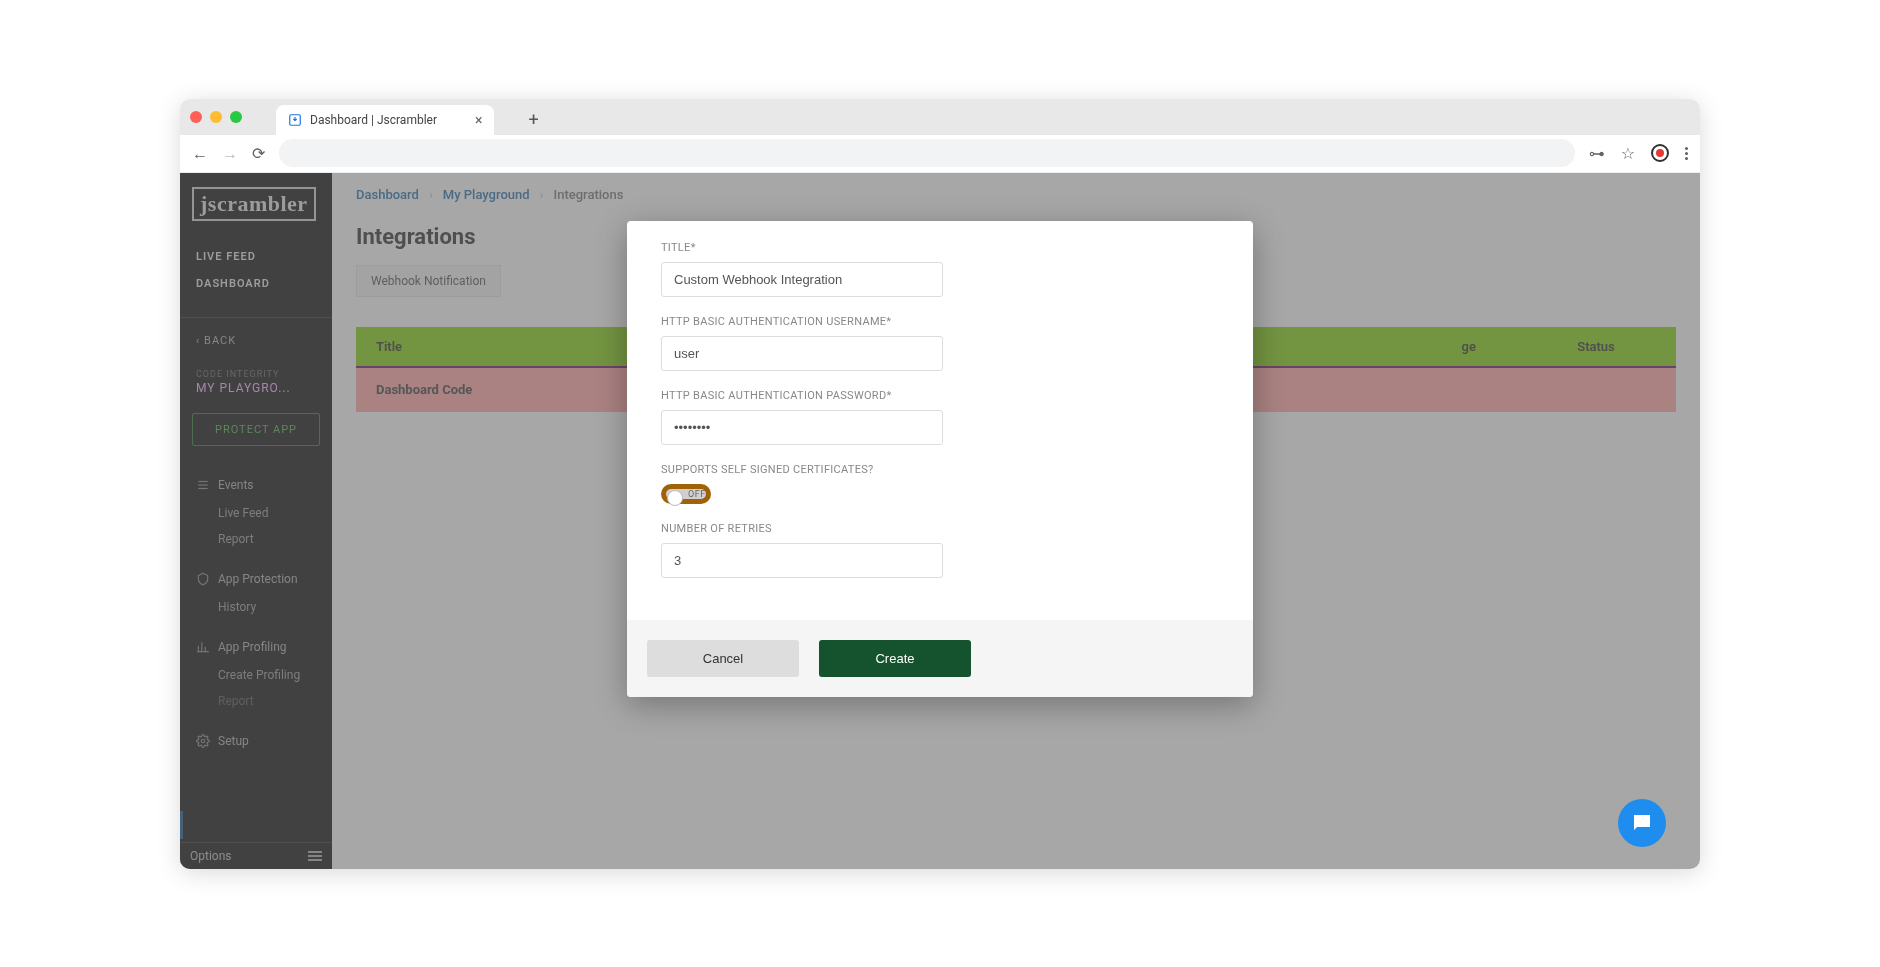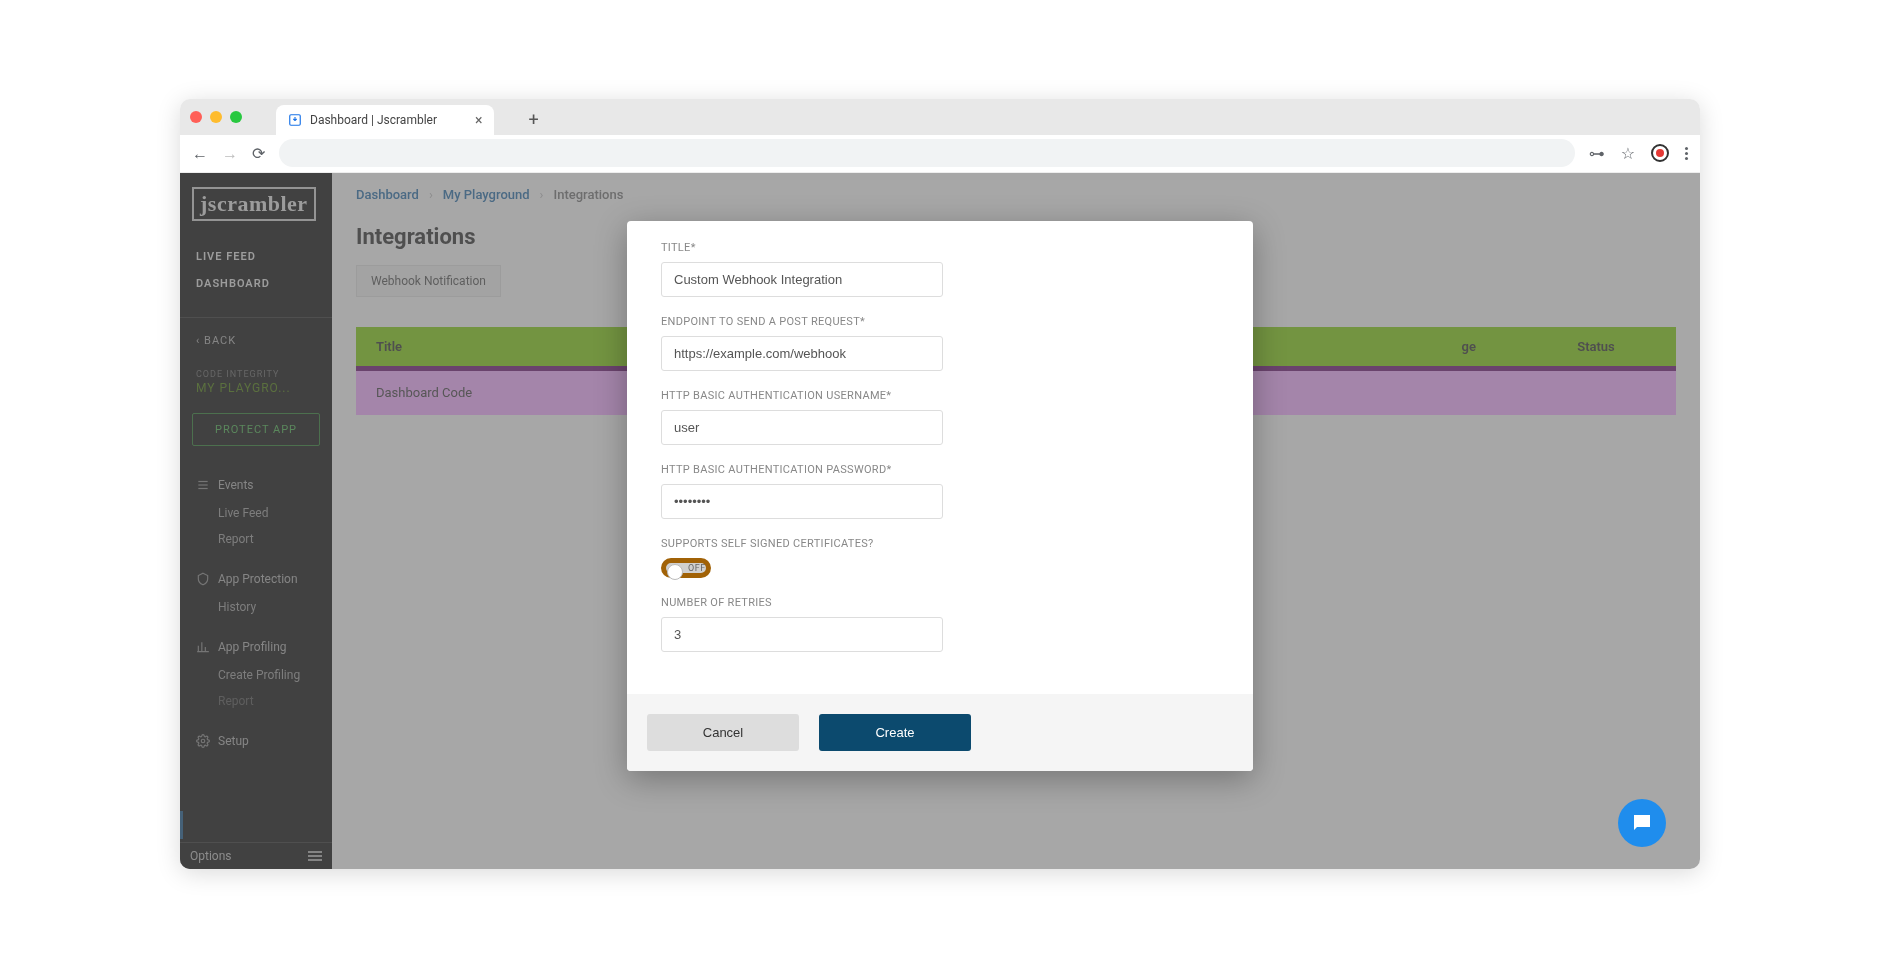--- a/index.html
+++ b/index.html
@@ -111,21 +111,21 @@
   color: #ddd;
   font-weight: 600;
   letter-spacing: 1px;
   font-size: 11px;
   padding: 7px 0;
 }
 .divider { height: 1px; background: #333; margin: 4px 0; }
 .back-row { padding: 12px 16px; color: #aaa; font-size: 11px; letter-spacing: 1px; }
 .back-row::before { content: '‹ '; }
 .section-label { padding: 10px 16px 2px; color: #666; font-size: 9px; letter-spacing: 1px; }
-.project-name { padding: 0 16px 12px; color: #4d7c0f; font-size: 12px; letter-spacing: 1px; white-space: nowrap; overflow: hidden; text-overflow: ellipsis;}
+.project-name { padding: 0 16px 12px; color: #f0abfc; font-size: 12px; letter-spacing: 1px; white-space: nowrap; overflow: hidden; text-overflow: ellipsis;}
 .protect-btn {
   margin: 6px 12px 18px;
   border: 1px solid #2e7d32;
   color: #4caf50;
   text-align: center;
   padding: 9px 4px;
   font-size: 11px;
   letter-spacing: 1px;
   border-radius: 2px;
 }
@@ -179,26 +179,27 @@
 .table-wrap { margin: 30px 24px; }
 .thead {
   background: #84cc16;
   display: flex;
   padding: 12px 20px;
   font-size: 13px;
   font-weight: 600;
   color: #333;
 }
 .trow {
-  background: #f0abfc;
+  background: #fca5a5;
   display: flex;
   padding: 14px 20px;
   font-size: 13px;
   color: #444;
-  border-top: 5px solid #701a75;
+  border-top: 2px solid #701a75;
+  font-weight: bold;
 }
 .col-title { flex: 0 0 400px; }
 .col-type { flex: 0 0 300px; }
 .col-msg { flex: 1; }
 .col-status { flex: 0 0 120px; text-align: center; }
 .status-pill {
   display: inline-block;
   background: #5bbf7a;
   color: #fff;
   border-radius: 10px;
@@ -282,21 +283,21 @@
 .btn {
   width: 152px;
   padding: 11px 0;
   text-align: center;
   border-radius: 3px;
   font-size: 13px;
   font-weight: 500;
   border: none;
 }
 .btn-cancel { background: #ddd; color: #333; }
-.btn-create { background: #0c4a6e; color: #fff; }
+.btn-create { background: #14532d; color: #fff; }
 
 .chat-bubble {
   position: absolute;
   right: 34px;
   bottom: 22px;
   width: 48px; height: 48px;
   background: #1f8ded;
   border-radius: 50%;
   z-index: 20;
   display: flex;
@@ -448,24 +449,20 @@
 
     <div class="dimmer"></div>
 
     <div class="modal">
       <div class="modal-body">
         <div class="field">
           <div class="field-label">TITLE*</div>
           <input type="text" value="Custom Webhook Integration" style="">
         </div>
         <div class="field">
-          <div class="field-label">ENDPOINT TO SEND A POST REQUEST*</div>
-          <input type="text" value="https://example.com/webhook" style="">
-        </div>
-        <div class="field">
           <div class="field-label">HTTP BASIC AUTHENTICATION USERNAME*</div>
           <input type="text" value="user" style="">
         </div>
         <div class="field">
           <div class="field-label">HTTP BASIC AUTHENTICATION PASSWORD*</div>
           <input type="text" value="••••••••" style="">
         </div>
         <div class="field">
           <div class="field-label">SUPPORTS SELF SIGNED CERTIFICATES?</div>
           <div class="toggle">

